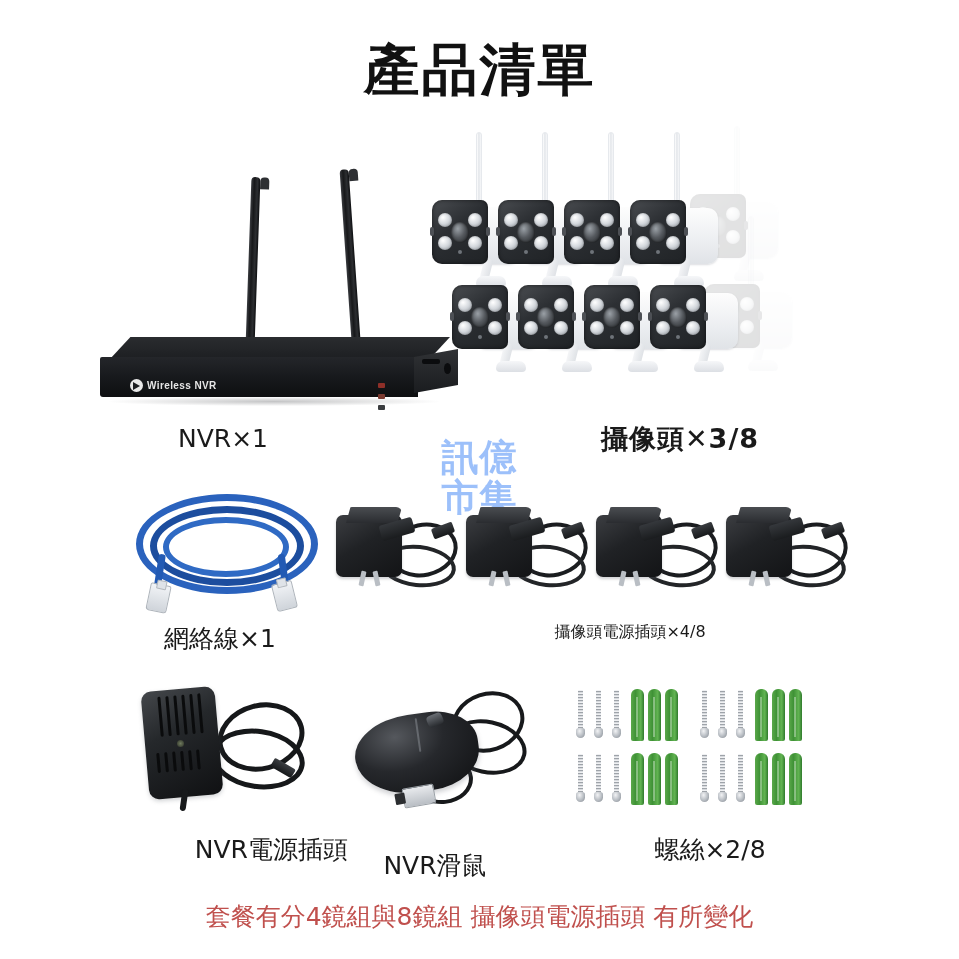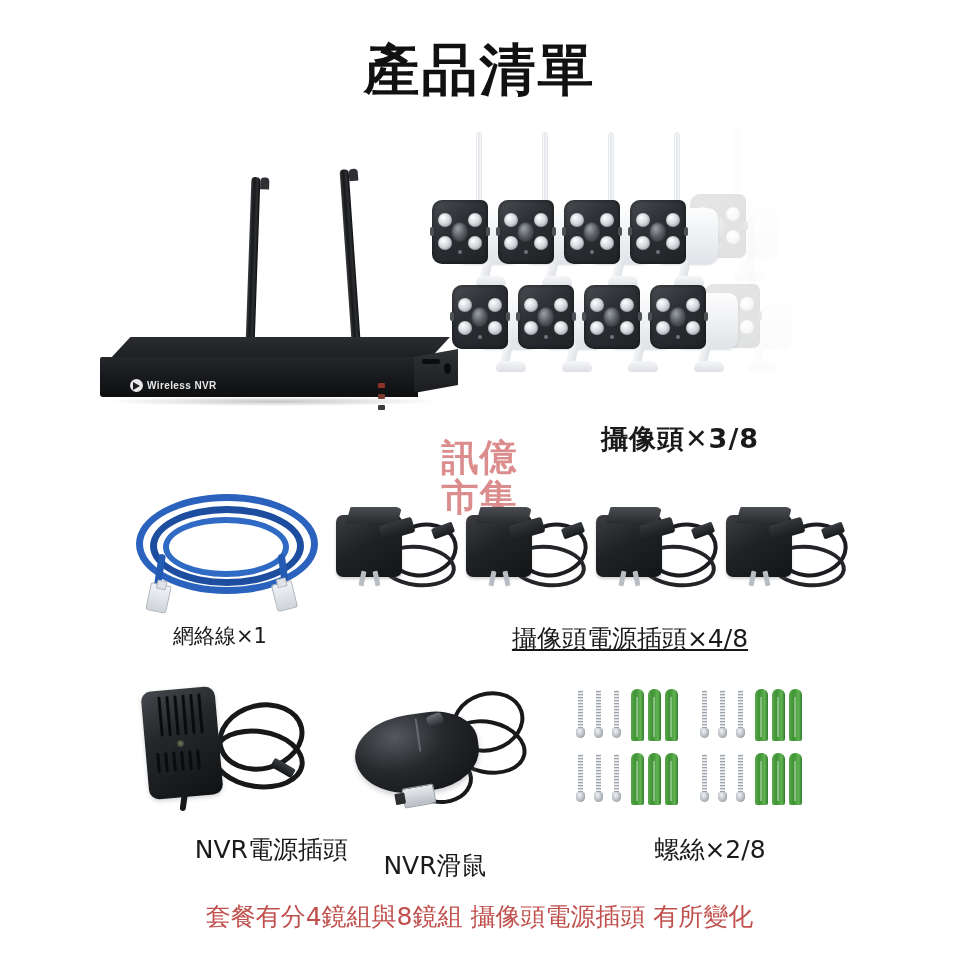--- a/index.html
+++ b/index.html
@@ -28,21 +28,21 @@
     height: 215px;
     opacity: 0.5;
     pointer-events: none;
   }
   .wm-text {
     position: absolute;
     left: 0;
     top: 86px;
     width: 215px;
     text-align: center;
-    color: #b91c1c;
+    color: #3b82f6;
     font-size: 37px;
     font-weight: bold;
     line-height: 1.08;
     letter-spacing: 1px;
     font-family: "DejaVu Sans", sans-serif;
   }
 
   
   .title {
     position: absolute;
@@ -60,22 +60,22 @@
   
   .label {
     position: absolute;
     text-align: center;
     color: #1a1a1a;
     font-family: "DejaVu Sans", sans-serif;
     white-space: nowrap;
   }
   .label.lbl-nvr      { left: 108px; top: 424px; width: 230px; font-size: 25px; }
   .label.lbl-cam      { left: 520px; top: 421px; width: 320px; font-size: 27px; font-weight: bold; letter-spacing: 1px;}
-  .label.lbl-lan      { left: 100px; top: 622px; width: 240px; font-size: 21px; }
-  .label.lbl-campwr   { left: 420px; top: 622px; width: 420px; font-size: 25px; text-decoration: underline; }
+  .label.lbl-lan      { left: 100px; top: 622px; width: 240px; font-size: 25px; }
+  .label.lbl-campwr   { left: 420px; top: 622px; width: 420px; font-size: 16px; }
   .label.lbl-nvrpwr   { left: 88px;  top: 833px; width: 260px; font-size: 25px; text-align: right; }
   .label.lbl-mouse    { left: 330px; top: 849px; width: 210px; font-size: 25px; }
   .label.lbl-screw    { left: 570px; top: 833px; width: 280px; font-size: 25px; }
 
   .footnote {
     position: absolute;
     left: 0;
     top: 900px;
     width: 959px;
     text-align: center;
@@ -398,20 +398,21 @@
         <span class="led led-2"></span>
         <span class="led led-3"></span>
       </div>
       <div class="nvr-side">
         <span class="vent" style="left:8px;top:10px;width:18px;height:5px;"></span>
         <span class="vent" style="left:30px;top:14px;width:7px;height:11px;border-radius:50%;"></span>
       </div>
     </div>
     <div class="nvr-shadow"></div>
   </div>
+  <div class="label lbl-nvr">NVR×1</div>
 
   <div class="cams">
 
     <div class="cam ghost" style="left:258px;top:52px;">
       <div class="cam-ant"></div>
         <div class="body"></div>
         <div class="mount">
           <div class="arm"></div>
           <div class="foot"></div>
         </div>

